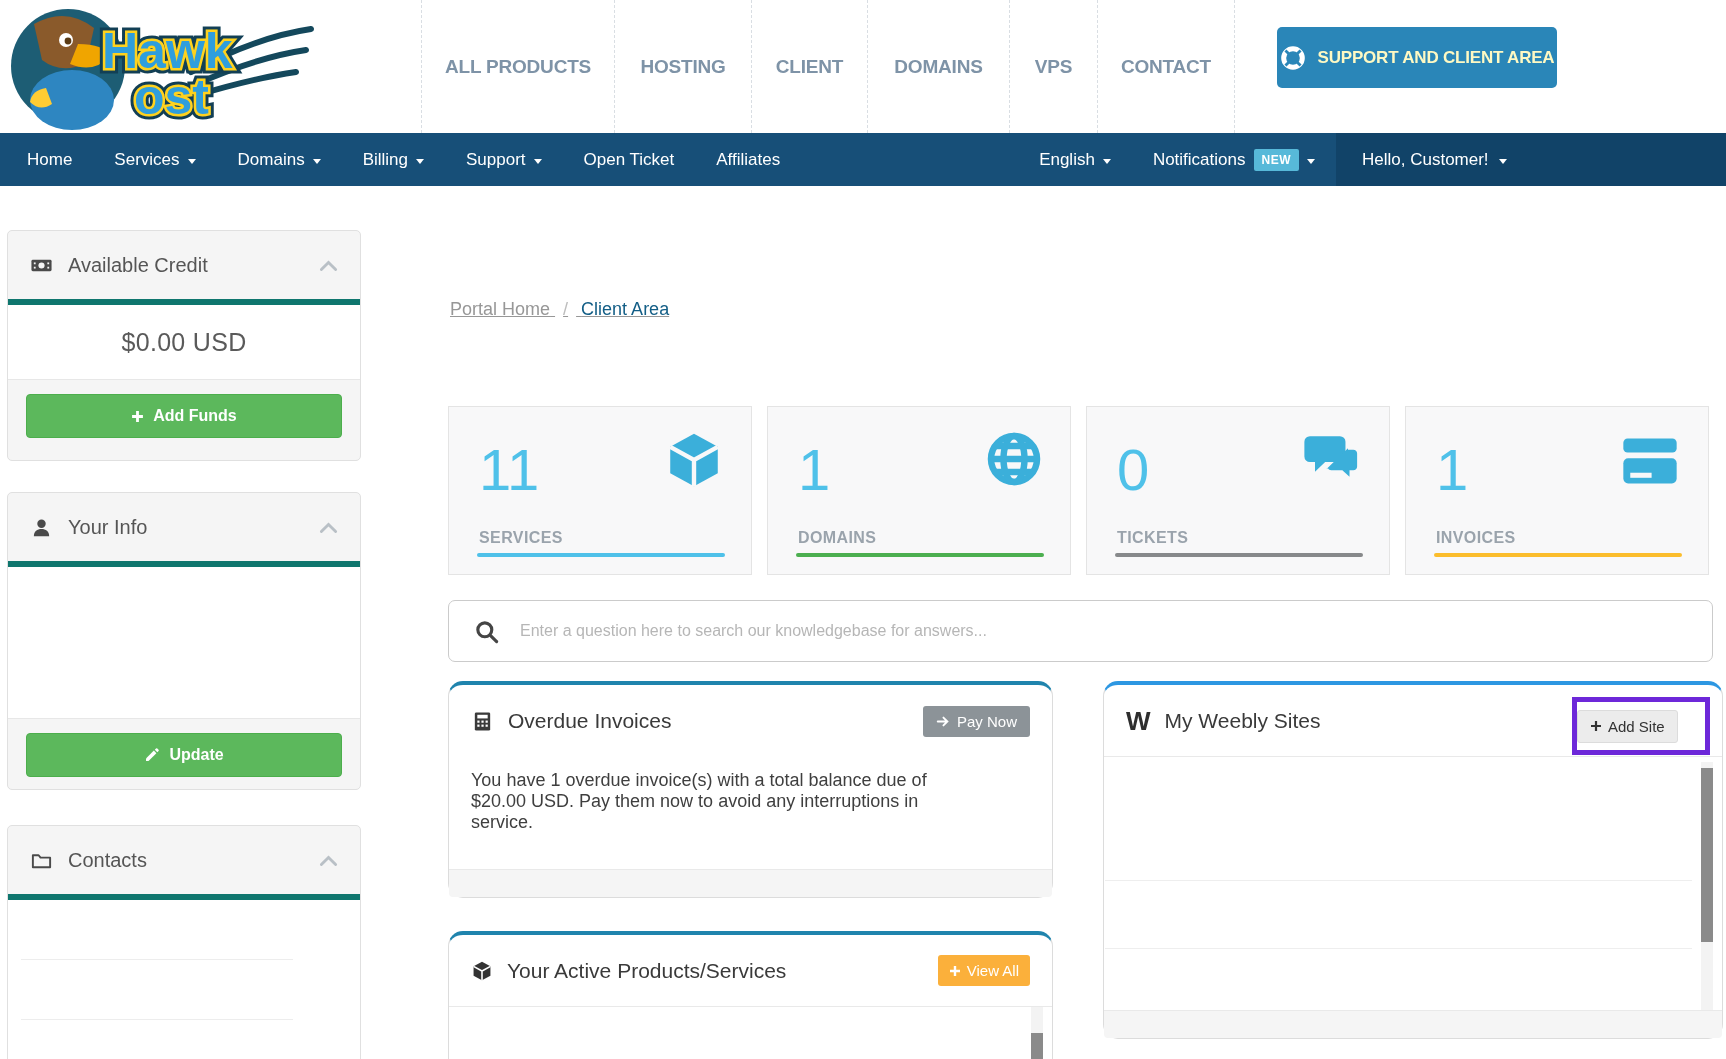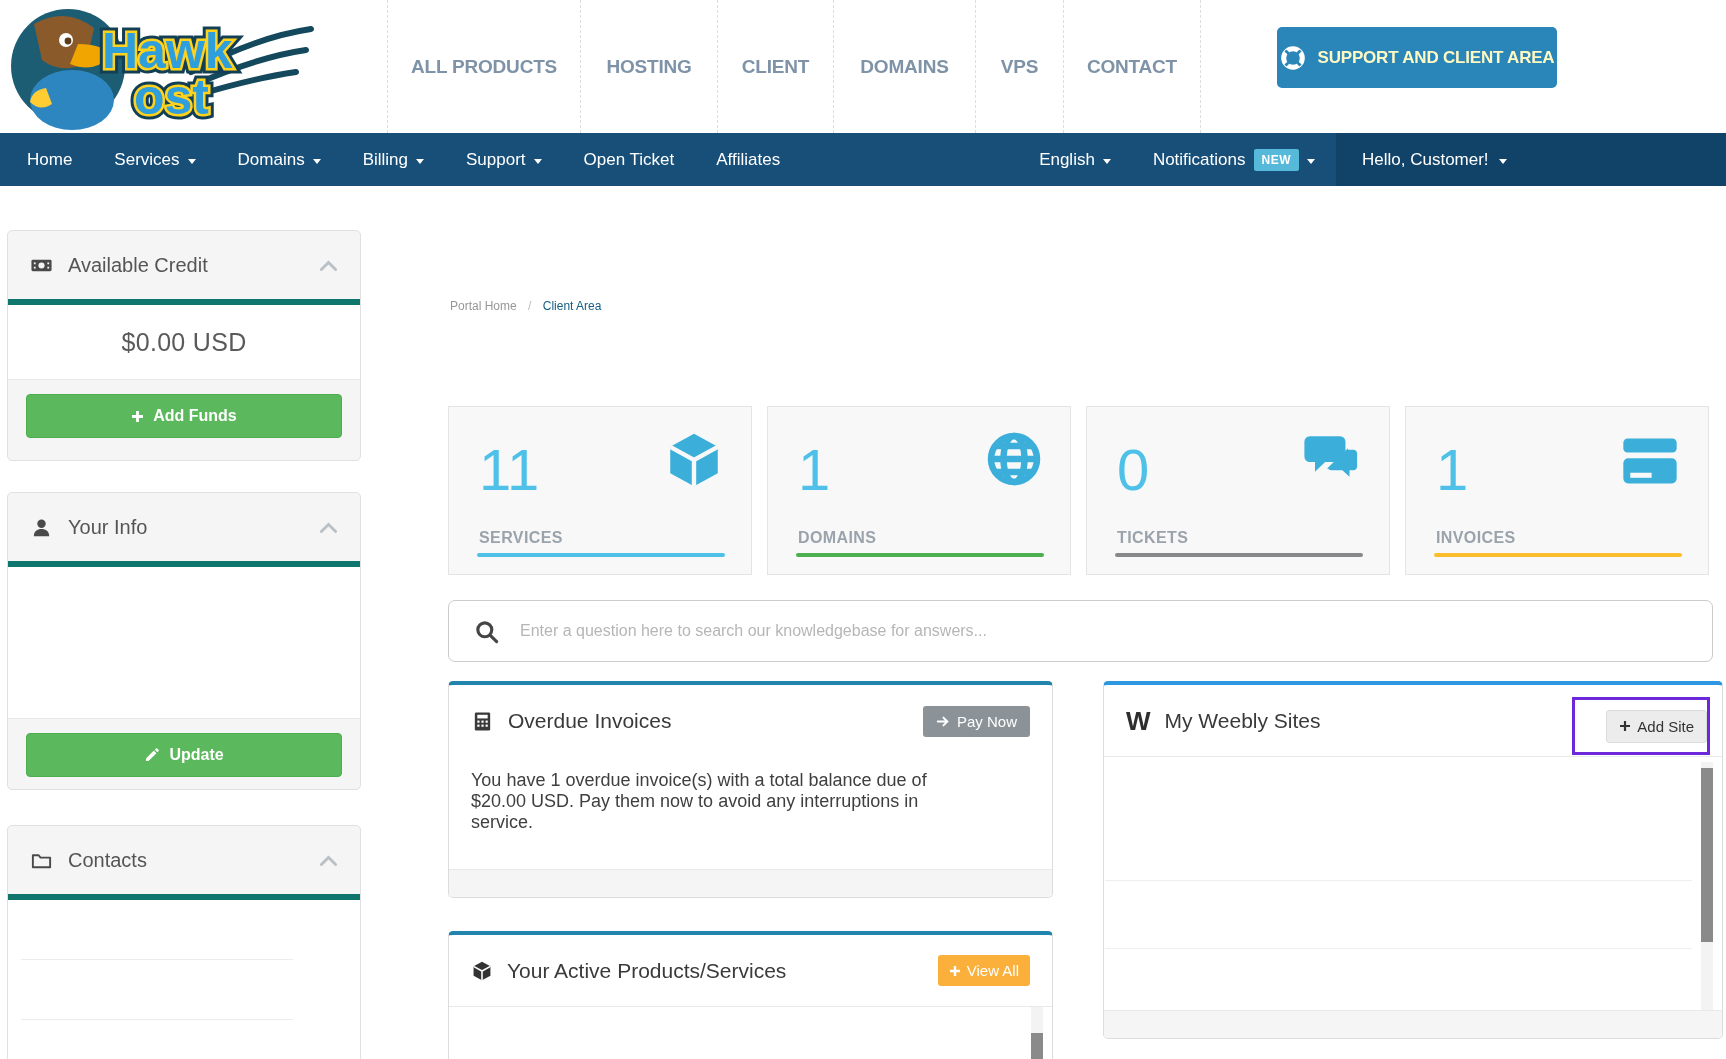--- a/index.html
+++ b/index.html
@@ -4,21 +4,21 @@
 <style>
   * { box-sizing: border-box; }
   html,body { margin:0; padding:0; }
   .page {
     position:relative; width:1726px; height:1059px; overflow:hidden;
     background:#fff; font-family:"Liberation Sans",sans-serif;
   }
   
   .topbar { position:absolute; left:0; top:0; width:1726px; height:133px; background:#fff; }
   .logo { position:absolute; left:6px; top:2px; width:310px; height:128px; cursor:pointer; }
-  .topnav { position:absolute; left:387px; top:0; height:133px; display:flex;text-align:right; }
+  .topnav { position:absolute; left:421px; top:0; height:133px; display:flex;text-align:right; }
   .topnav-item {
     display:flex; align-items:center; justify-content:center;
     border-left:1px dashed #d9dee3; color:#7e93a7; font-weight:700;
     font-size:19px; letter-spacing:-0.2px; cursor:pointer; white-space:nowrap;
   }
   .topnav-item:nth-child(1){width:193px}
   .topnav-item:nth-child(2){width:137px}
   .topnav-item:nth-child(3){width:116px}
   .topnav-item:nth-child(4){width:142px}
   .topnav-item:nth-child(5){width:88px}
@@ -56,21 +56,21 @@
   #info-panel .sp-body { height:158px; }
   #contacts-panel { top:825px; height:300px; }
   #contacts-panel .sp-body { height:232px; }
   .contact-row { margin-left:13px; width:272px; height:60px; border-bottom:1px solid #ededed; }
   
   .page-title {
     position:absolute; left:448px; top:218px; width:1265px;
     font-size:41px; font-weight:300; color:#1d1d1d; letter-spacing:0.2px;
     padding-bottom:20px; border-bottom:1px solid #ddd;
   }
-  .breadcrumb { position:absolute; left:450px; top:299px; font-size:12px; color:#979797; }
+  .breadcrumb { position:absolute; left:450px; top:299px; font-size:18px; color:#979797;text-decoration:underline; }
   .bc-sep { margin:0 8px; color:#bdbdbd; }
   .bc-current { color:#135e86; font-weight:400; cursor:default; }
   .bc-home { cursor:pointer; }
   
   .tiles { position:absolute; left:448px; top:406px; display:flex; gap:15px; }
   .tile { width:304px; height:169px; background:#f8f8f9; border:1px solid #e4e4e4; position:relative; cursor:pointer; }
   .tile-num { position:absolute; left:30px; top:34px; font-size:58px; font-weight:300; color:#4fc1e9; line-height:1; }
   .tile-icon { position:absolute; right:26px; top:22px; color:#3bafda; }
   .tile-label { position:absolute; left:30px; top:122px; font-size:16px; font-weight:700; color:#9aa3ac; letter-spacing:0.4px; }
   .tile-bar { position:absolute; left:28px; right:26px; top:146px; height:4px; border-radius:2px; }
@@ -83,31 +83,31 @@
     position:absolute; left:448px; top:600px; width:1265px; height:62px;
     border:1px solid #cbcbcb; border-radius:7px; display:flex; align-items:center;
     padding:0 24px; gap:18px; background:#fff;
   }
   .searchbox input {
     border:none; outline:none; flex:1; font-size:16px; font-weight:300; color:#555;
     font-family:"Liberation Sans",sans-serif; background:transparent;
   }
   .searchbox input::placeholder { color:#b6b6b6; }
   
-  .panel { position:absolute; background:#fff; border:1px solid #dcdcdc; border-radius:5px; border-top:4px solid #2084ad; }
+  .panel { position:absolute; background:#fff; border:1px solid #dcdcdc; border-radius:15px; border-top:4px solid #2084ad; }
   #overdue-panel { left:448px; top:681px; width:605px; height:217px; }
   #weebly-panel { left:1103px; top:681px; width:620px; height:358px; border-top-color:#2d97e2; }
   #products-panel { left:448px; top:931px; width:605px; height:200px; }
   .panel-head { height:72px; display:flex; align-items:center; padding:0 22px; gap:14px; font-size:21px; color:#3a3a3a; }
   .panel-head.bordered { border-bottom:1px solid #e9e9e9; }
   .panel-foot { position:absolute; left:0; right:0; bottom:0; height:28px; background:#f5f5f5; border-top:1px solid #e9e9e9; border-radius:0 0 4px 4px; }
   .overdue-text { position:absolute; left:22px; top:85px; width:505px; font-size:18px; color:#3f3f3f; line-height:21px; }
   .btn-paynow { margin-left:auto; background:#8c9398; color:#fff; font-size:15px; padding:7px 13px; border-radius:3px; display:flex; gap:7px; align-items:center; cursor:pointer; }
   .btn-viewall { margin-left:auto; background:#fbb03b; color:#fff; font-size:15px; padding:7px 11px; border-radius:3px; display:flex; gap:6px; align-items:center; cursor:pointer; }
-  .annotation { position:absolute; right:12px; top:12px; width:138px; height:58px; border:3px solid #6d28d9; display:flex; align-items:center; justify-content:flex-end; }
+  .annotation { position:absolute; right:12px; top:12px; width:138px; height:58px; border:5px solid #6d28d9; display:flex; align-items:center; justify-content:flex-start; }
   .btn-addsite { background:#ececec; border:1px solid #dcdcdc; color:#333; font-size:15px; padding:7px 12px; border-radius:3px; display:flex; gap:6px; align-items:center; cursor:pointer; }
   .weebly-icon { font-weight:800; font-size:26px; color:#2e2e2e; line-height:1; }
   .wline { position:absolute; left:1px; right:30px; height:1px; background:#eeeeee; }
   .scroll-track { position:absolute; width:12px; background:#f3f3f3; cursor:pointer; }
   .scroll-thumb { position:absolute; width:12px; background:#8a8a8a; cursor:grab; }
   #weebly-track { right:9px; top:77px; height:253px; }
   #weebly-thumb { right:9px; top:83px; height:174px; }
   #products-track { right:9px; top:72px; height:128px; }
   #products-thumb { right:9px; top:98px; height:102px; }
   .icon { display:inline-flex; align-items:center; justify-content:center; }

